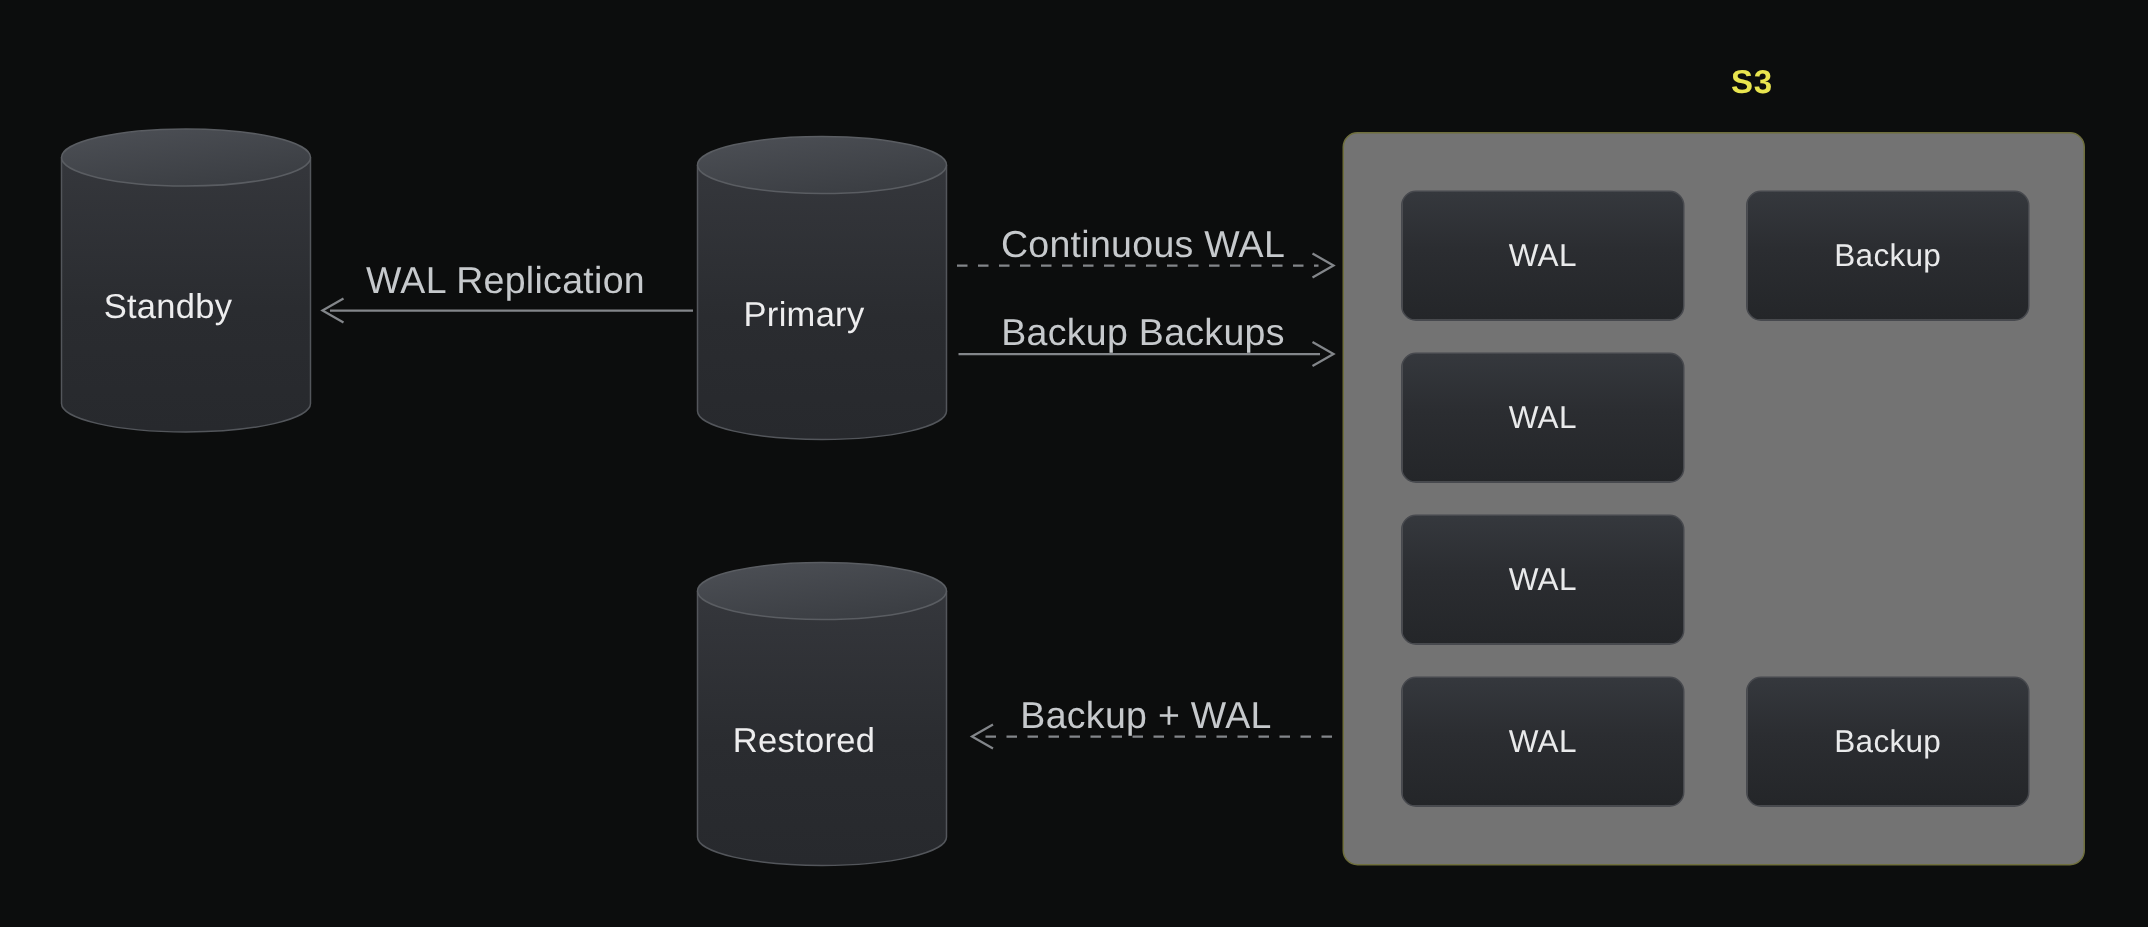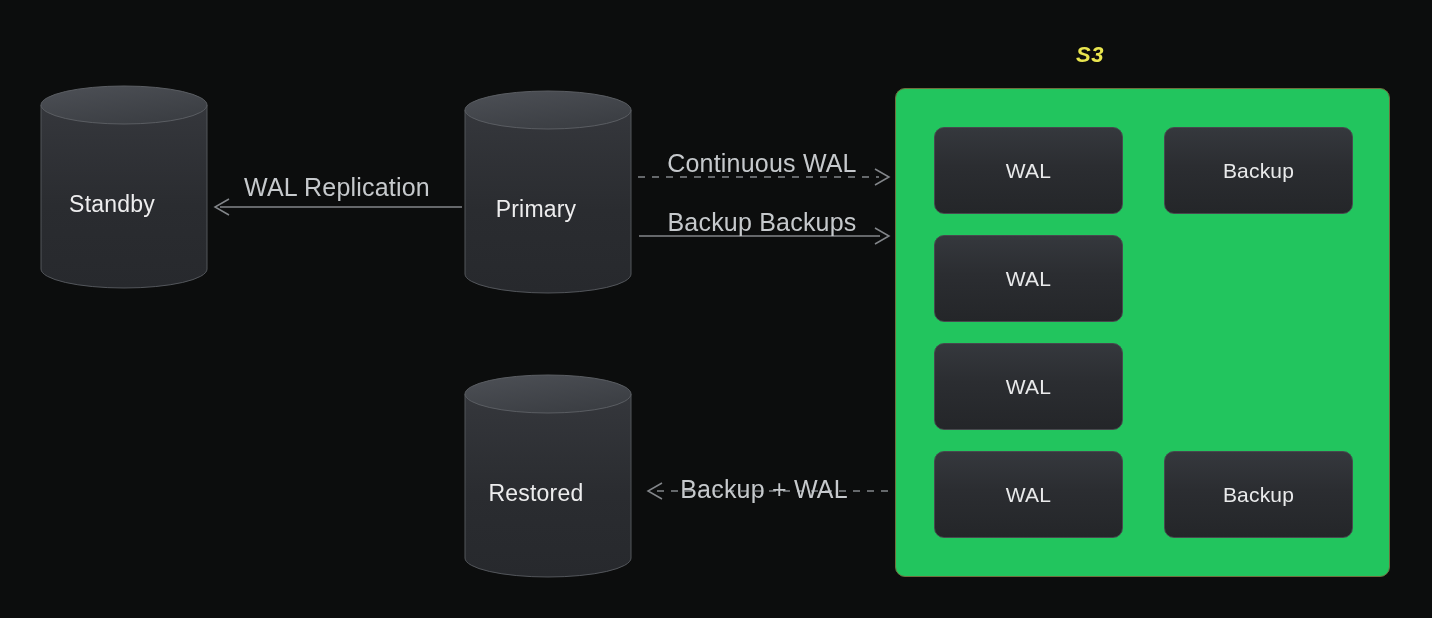--- a/index.html
+++ b/index.html
@@ -40,36 +40,35 @@
     font-size: 23px;
     letter-spacing: 0.2px;
   }
   .node-standby  { left: 40px;  top: 85px;  }
   .node-primary  { left: 464px; top: 90px;  }
   .node-restored { left: 464px; top: 374px; }
 
   
   .s3-title {
     position: absolute;
-    left: 1090px;
+    left: 1168px;
     top: 42px;
     transform: translateX(-50%);
     color: #e9e54f;
     font-size: 22px;
     font-weight: 600;
     letter-spacing: 0.5px;
-    font-style: italic;
   }
   .s3-box {
     position: absolute;
     left: 895px;
     top: 88px;
     width: 495px;
     height: 489px;
-    background: #22c55e;
+    background: #737373;
     border: 1px solid #6f6f3d;
     border-radius: 10px;
   }
   .s3-item {
     position: absolute;
     width: 189px;
     height: 87px;
     border-radius: 10px;
     background: linear-gradient(180deg, #35383d 0%, #2b2d31 45%, #242629 100%);
     border: 1px solid #47494e;
@@ -92,21 +91,21 @@
     position: absolute;
     transform: translateX(-50%);
     color: #c6c9cc;
     font-size: 25px;
     white-space: nowrap;
     letter-spacing: 0.2px;
   }
   .lbl-wal-replication { left: 337px; top: 173px; }
   .lbl-continuous-wal  { left: 762px; top: 149px; }
   .lbl-daily-backups   { left: 762px; top: 208px; }
-  .lbl-backup-wal      { left: 764px; top: 463px; margin-top: 12px; }
+  .lbl-backup-wal      { left: 764px; top: 463px; }
 </style>
 </head>
 <body>
 
 <div class="canvas">
 
   <svg width="0" height="0" style="position:absolute" aria-hidden="true">
     <defs>
       <linearGradient id="cylBody" x1="0" y1="0" x2="0" y2="1">
         <stop offset="0" stop-color="#35373c"></stop>

